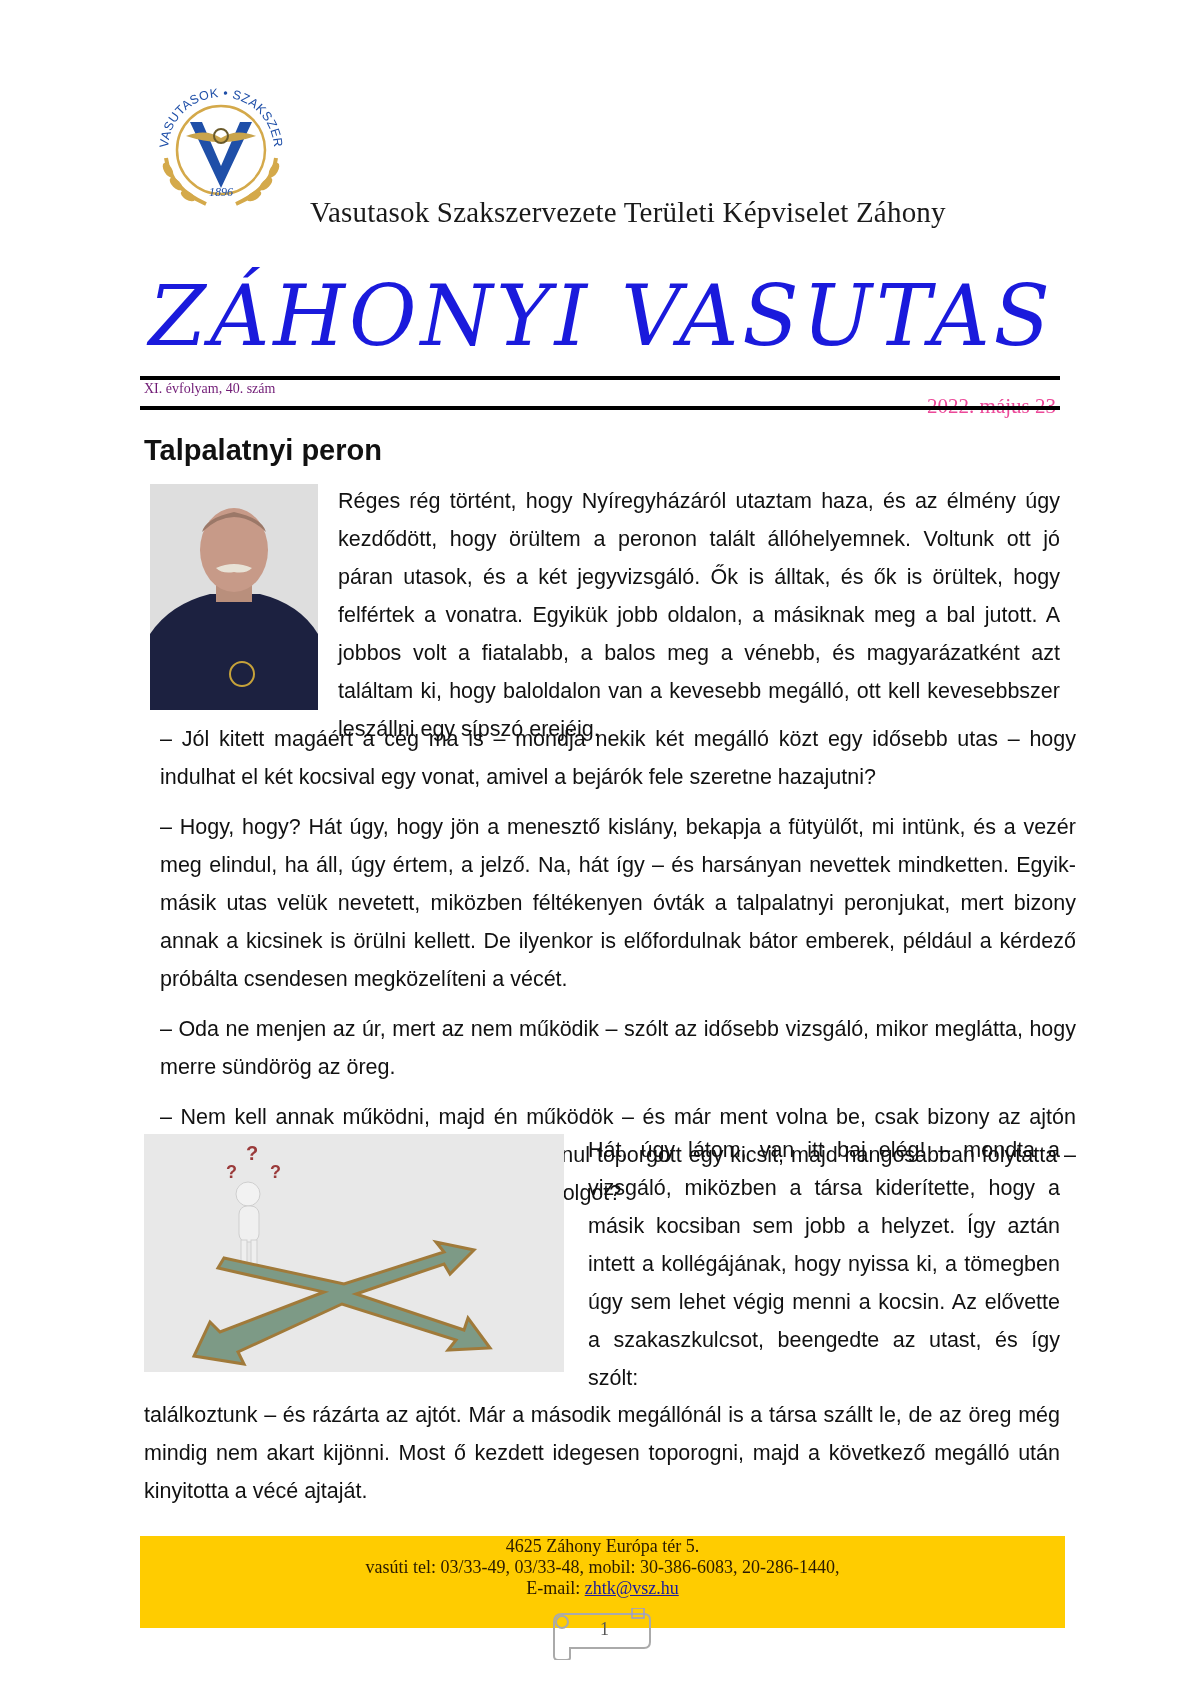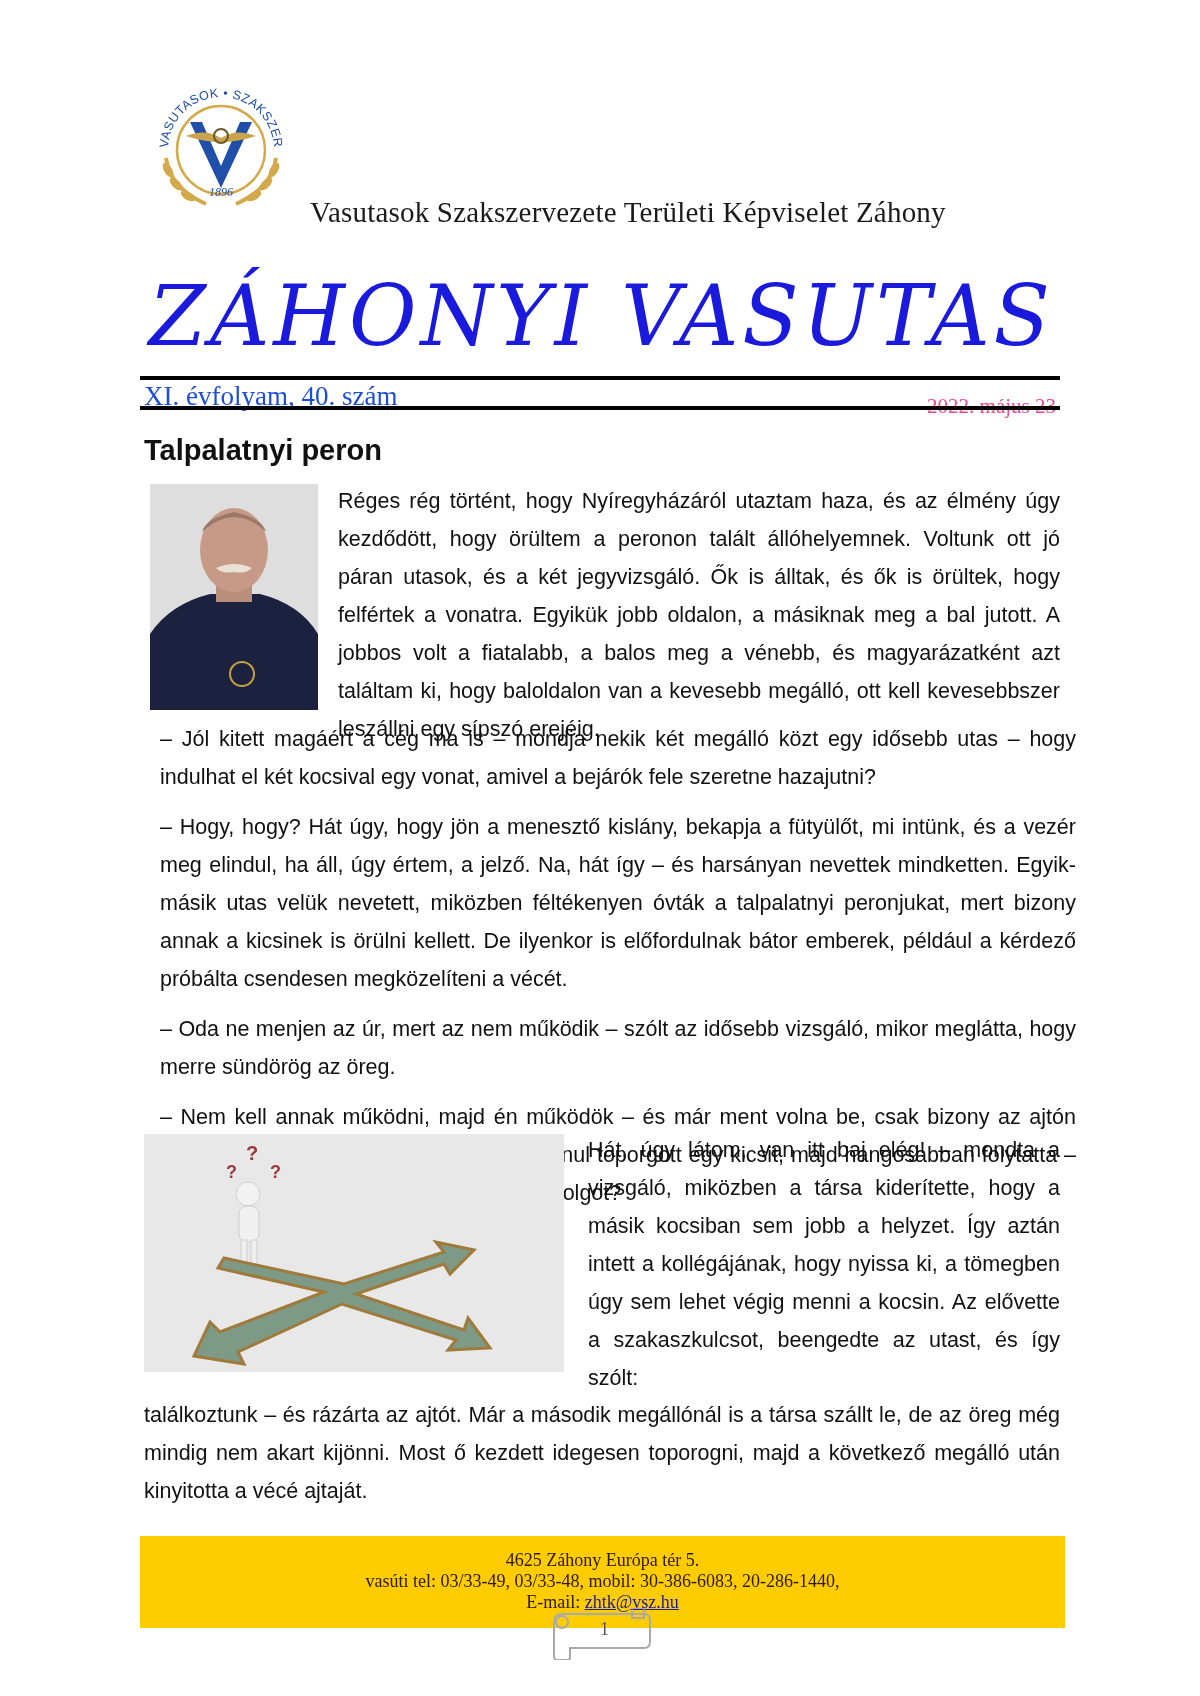--- a/index.html
+++ b/index.html
@@ -2,34 +2,34 @@
 <html><head>
 <meta charset="utf-8">
 <style>
   html, body { margin: 0; padding: 0; background: #ffffff; }
   body { width: 1200px; height: 1696px; position: relative; overflow: hidden; font-family: "Liberation Sans", sans-serif; color: #111; }
   .logo { position: absolute; left: 146px; top: 78px; width: 150px; height: 140px; }
   .org-line { position: absolute; left: 310px; top: 196px; font-family: "Liberation Serif", serif; font-size: 29px; color: #1a1a1a; letter-spacing: 0.2px; white-space: nowrap; }
   .masthead { position: absolute; left: 140px; top: 268px; width: 880px; text-align: center; font-family: "DejaVu Serif", serif; font-style: italic; font-size: 84px; color: #1a1adc; letter-spacing: 4px; line-height: 96px; white-space: nowrap; transform: scaleX(0.98); }
   .rule-top { position: absolute; left: 140px; top: 376px; width: 920px; height: 4px; background: #000; }
   .rule-bottom { position: absolute; left: 140px; top: 406px; width: 920px; height: 4px; background: #000; }
-  .issue { position: absolute; left: 144px; top: 381px; font-family: "Liberation Serif", serif; font-size: 27px; color: #1d4ed8; white-space: nowrap; }
+  .issue { position: absolute; left: 144px; top: 381px; font-family: "Liberation Serif", serif; font-size: 14px; color: #701a75; white-space: nowrap; }
   .date { position: absolute; right: 144px; top: 394px; font-family: Liberation Serif, serif; font-size: 21px; color: #ec4899; white-space: nowrap; }
   .article-title { position: absolute; left: 144px; top: 434px; font-size: 29px; font-weight: bold; color: #111; white-space: nowrap; }
   .body-text { font-size: 21.5px; line-height: 38px; text-align: justify; color: #111; }
   .p1 { position: absolute; left: 338px; top: 482px; width: 722px; }
   .photo { position: absolute; left: 150px; top: 484px; width: 168px; height: 226px; background: #dcdcdc; overflow: hidden; }
   .para-block { position: absolute; left: 144px; width: 916px; }
   .para-block p { margin: 0 0 12px 0; }
   .pA { top: 720px; margin-left: 16px; }
   .illustration { position: absolute; left: 144px; top: 1134px; width: 420px; height: 238px; background: #e6e6e6; overflow: hidden; }
   .right-col { position: absolute; left: 588px; top: 1131px; width: 472px; }
   .right-col p { margin: 0 0 12px 0; }
   .tail { position: absolute; left: 144px; top: 1396px; width: 916px; }
-  .footer { position: absolute; left: 140px; top: 1536px; width: 925px; height: 92px; background: #ffcc00; text-align: center; font-family: "Liberation Serif", serif; font-size: 18px; line-height: 21px; color: #2a1a00; padding-top: 14px; box-sizing: border-box; }
+  .footer { position: absolute; left: 140px; top: 1536px; width: 925px; height: 92px; background: #ffcc00; text-align: center; font-family: "Liberation Serif", serif; font-size: 18px; line-height: 21px; color: #2a1a00; padding-top: 0; box-sizing: border-box; }
   .footer a { color: #1a1a9c; text-decoration: underline; }
   .page-scroll { position: absolute; left: 548px; top: 1608px; width: 110px; height: 52px; }
   .page-num { position: absolute; left: 600px; top: 1619px; font-family: "Liberation Serif", serif; font-size: 18px; color: #555; }
 </style>
 </head>
 <body>
 
 <div class="logo">
   <svg width="150" height="140" viewBox="0 0 150 140">
     <defs>

